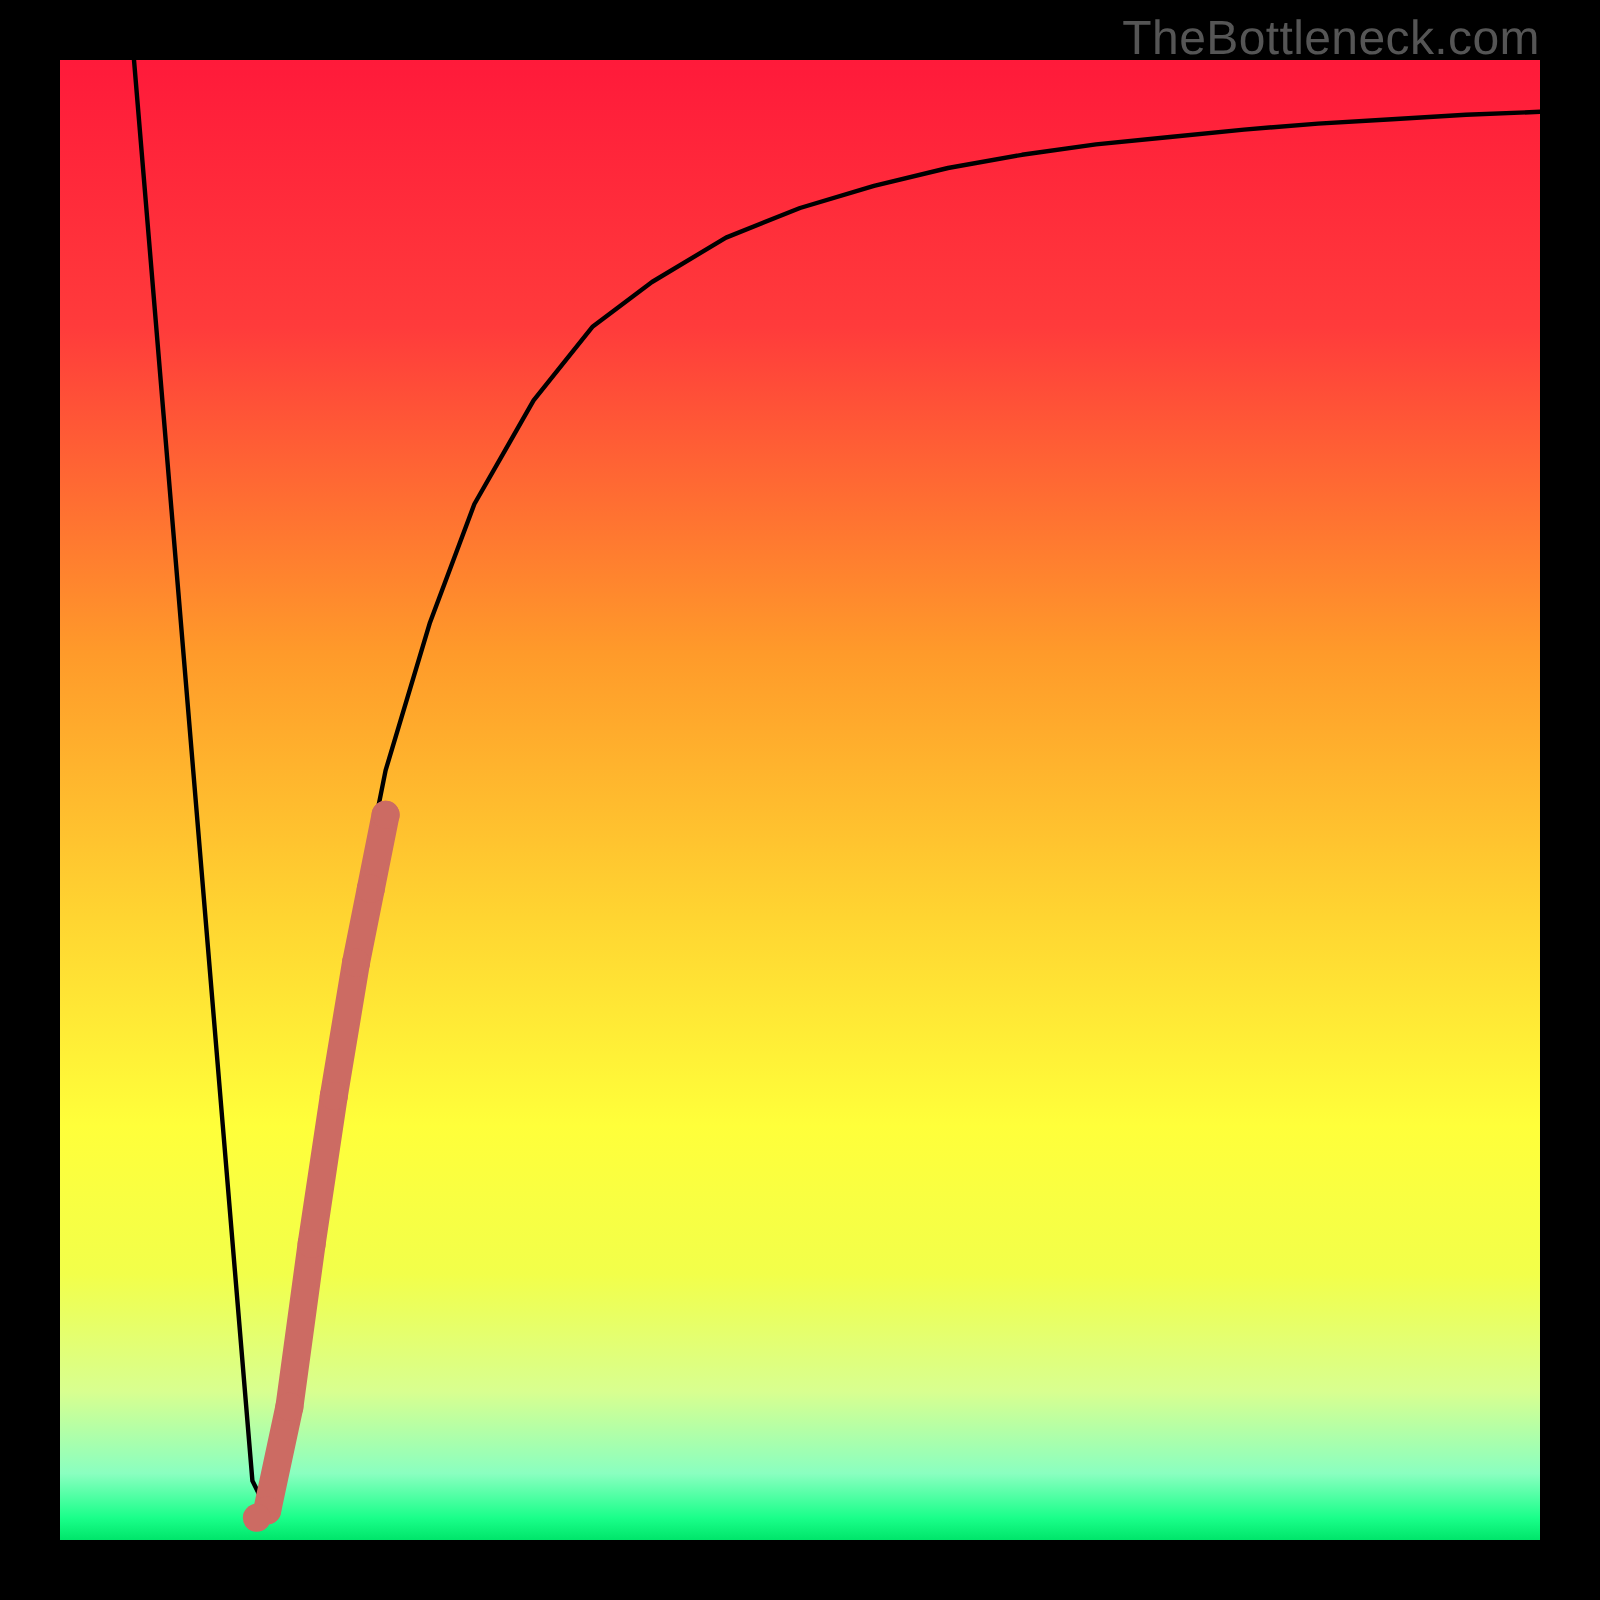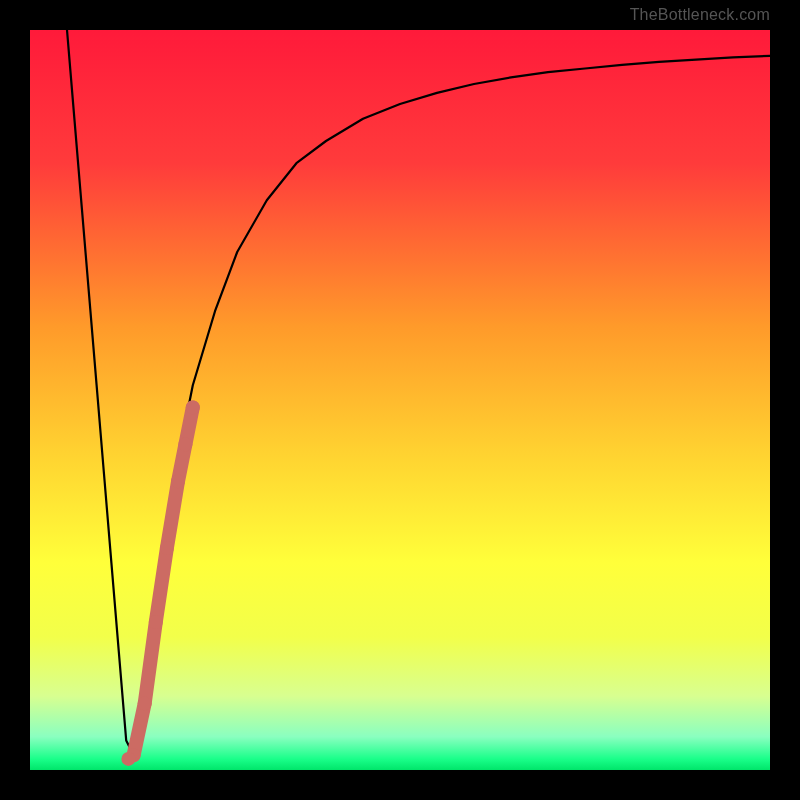--- a/index.html
+++ b/index.html
@@ -28,21 +28,21 @@
   .gradient-bg {
     position: absolute;
     left: 0; top: 0;
     width: 100%; height: 100%;
   }
   .watermark {
     position: absolute;
     top: 6px;
     right: 30px;
     color: #555;
-    font-size: 16px;
+    font-size: 24px;
     font-weight: 500;
     letter-spacing: 0.2px;
   }
   svg.curve {
     position: absolute;
     left: 0; top: 0;
     width: 740px;
     height: 740px;
   }
 </style>

